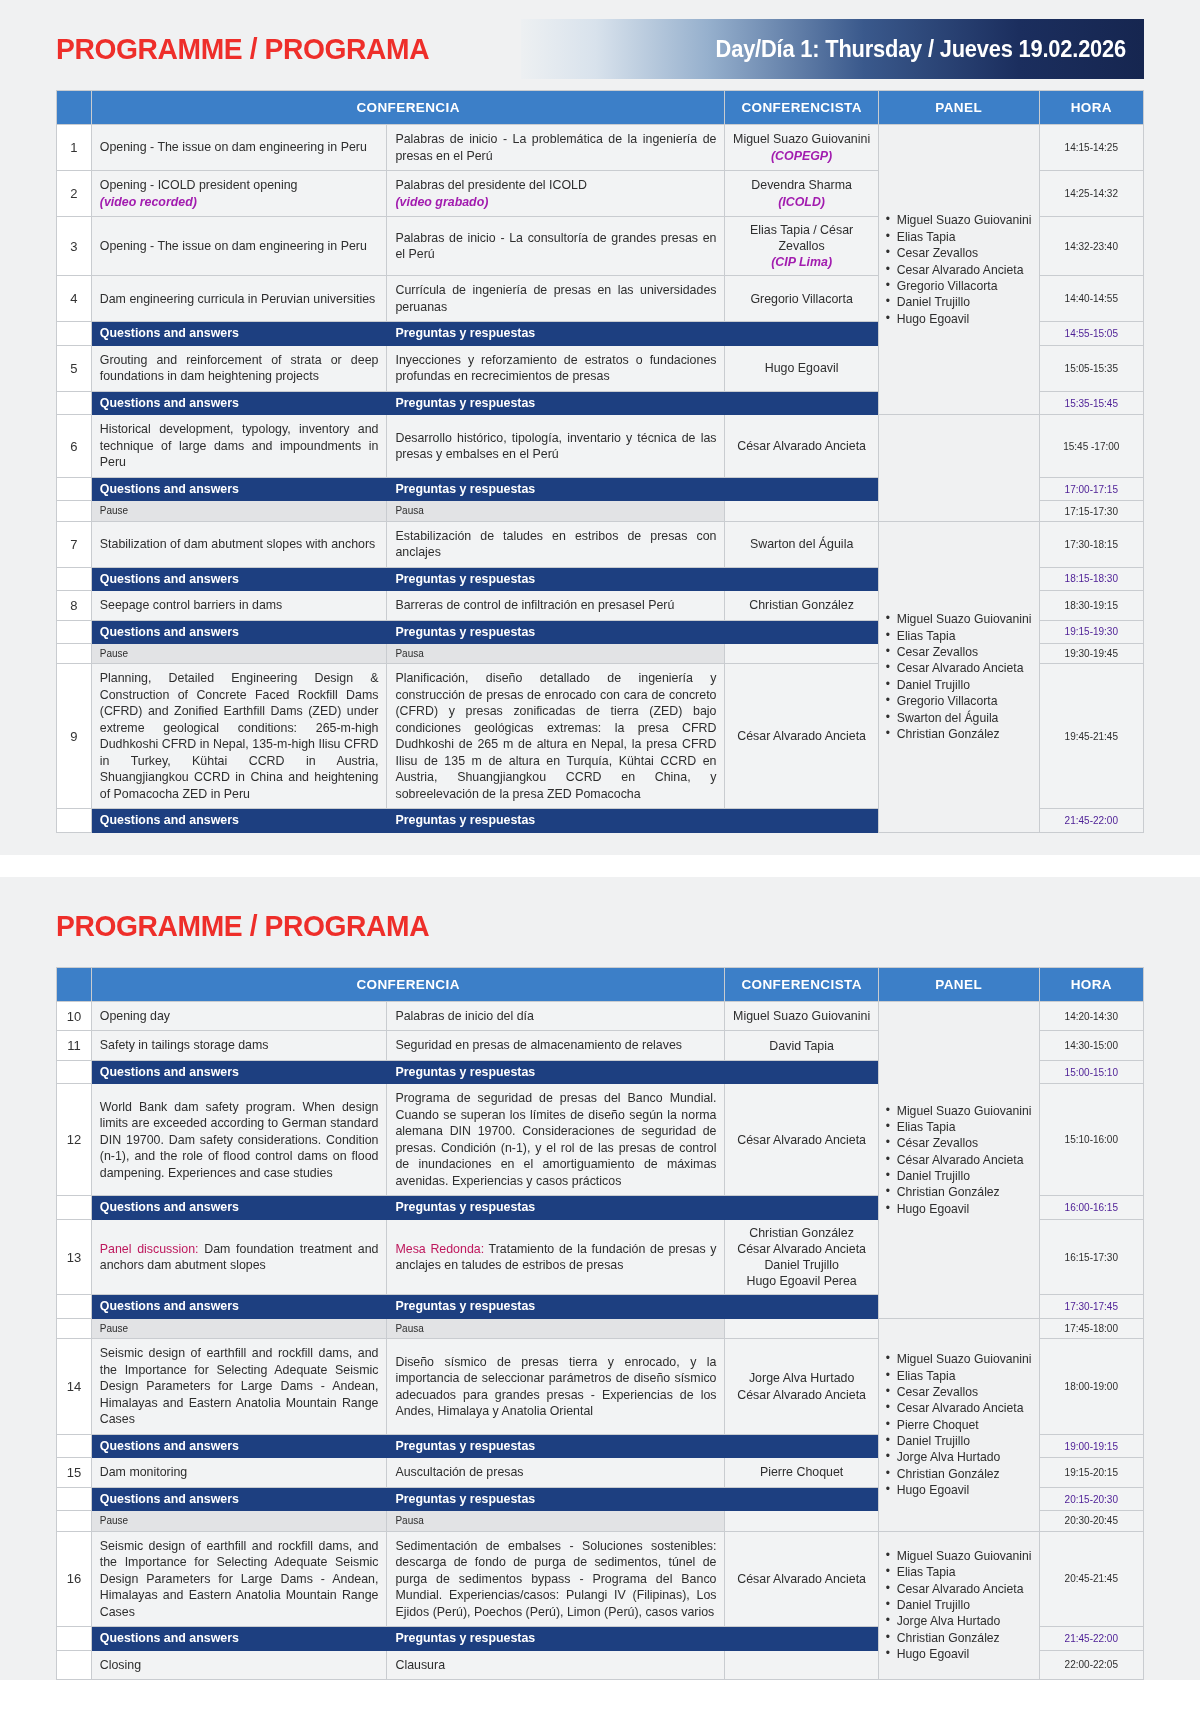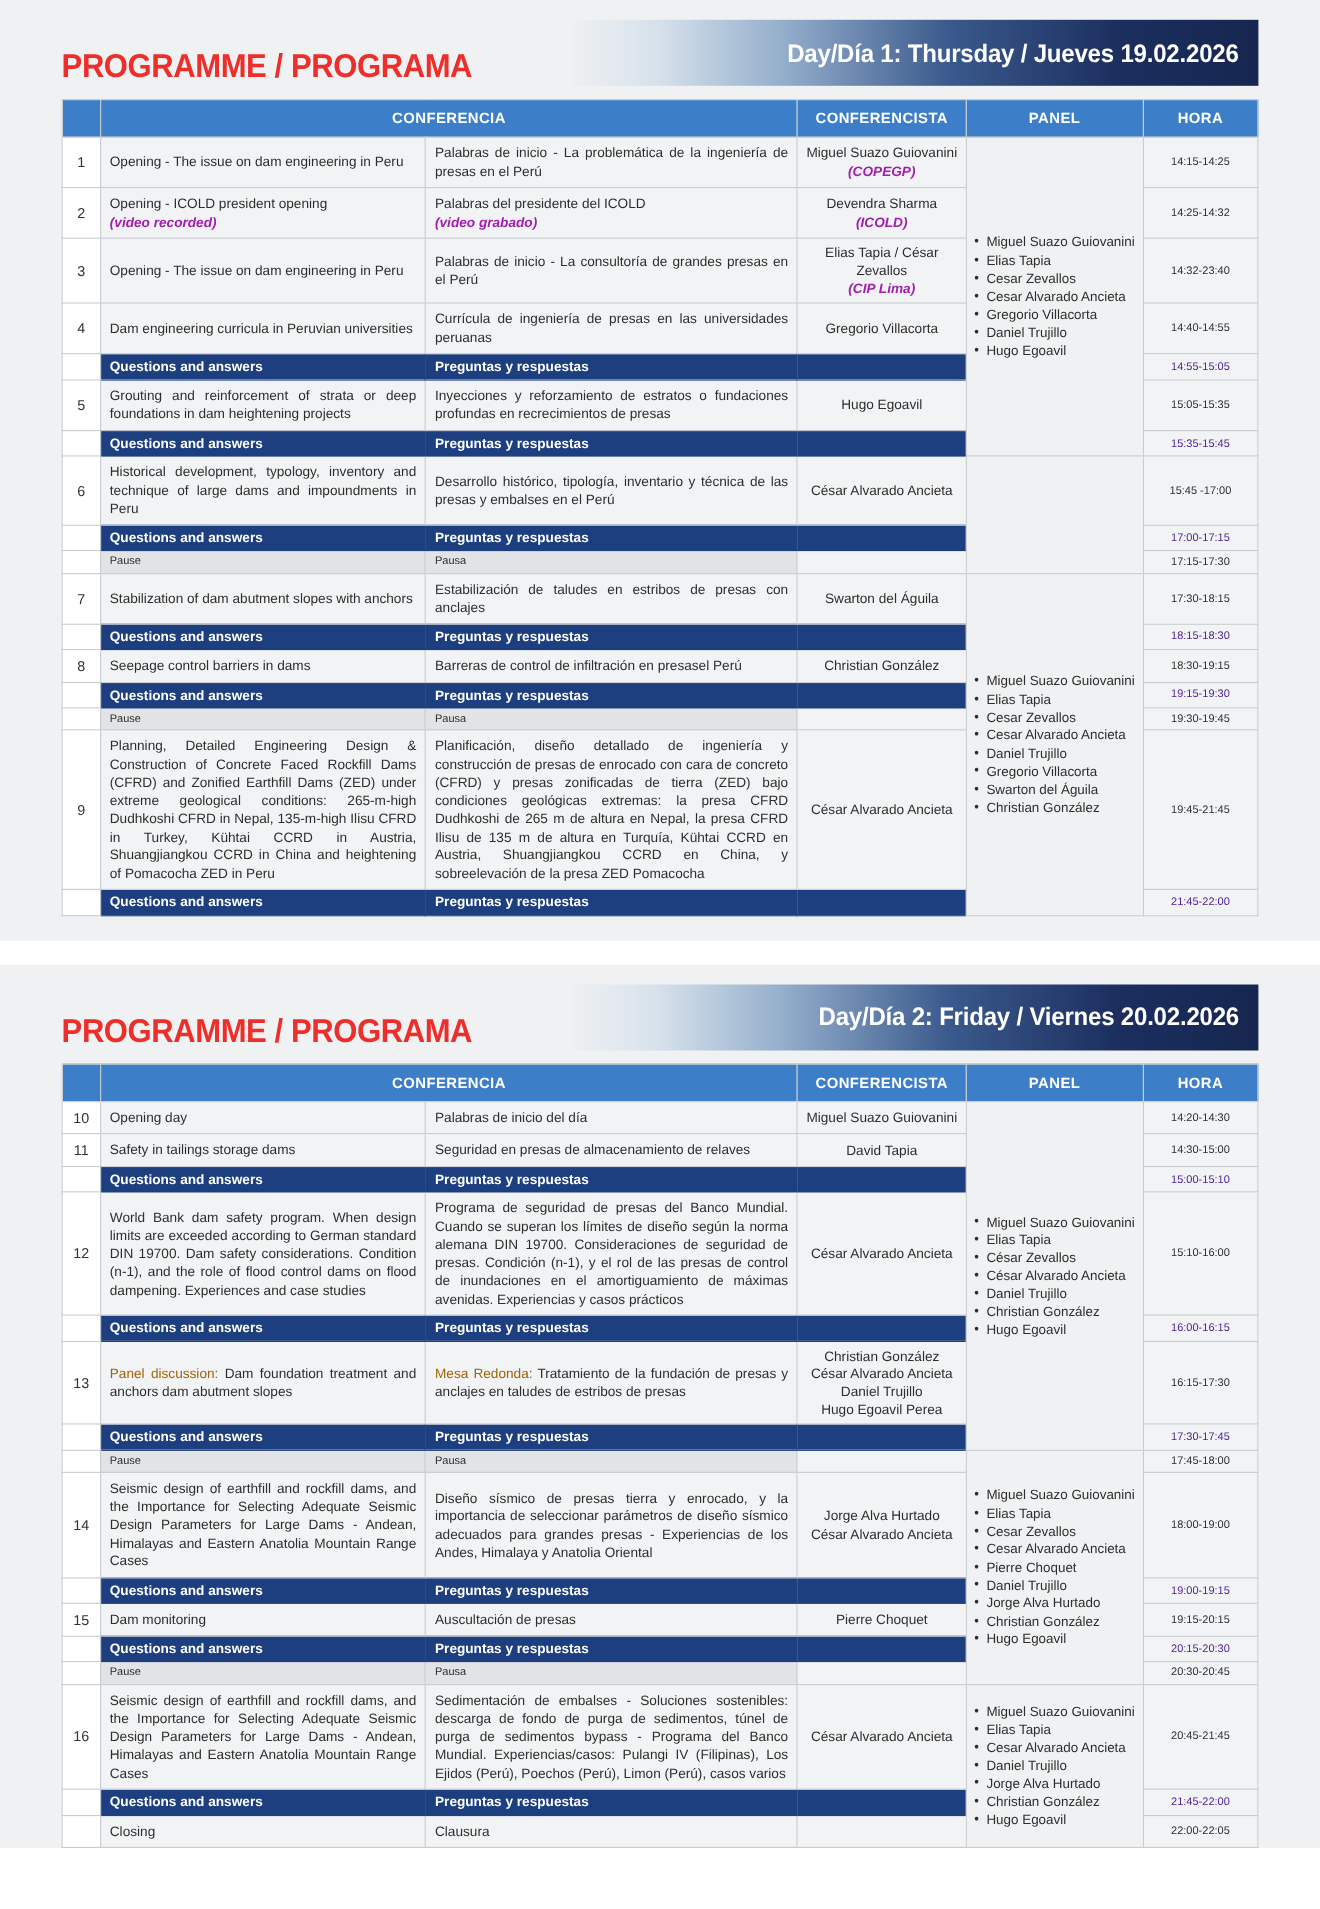--- a/index.html
+++ b/index.html
@@ -13,21 +13,21 @@
   .page { width:1200px; height:1735px; position:relative; overflow:hidden; background:#ffffff; }
 
   
   .panel { position:relative; background:#f0f1f2; }
   .panel-1 { padding:0 0 22px 0; }
   .panel-gap { height:22px; background:#ffffff; }
   .panel-2 { padding:0 0 10px 0; }
 
   
   .prog-head {
-    display:flex; align-items:flex-end;
+    display:flex; align-items:center;
     height:78px; padding-left:56px; padding-top:20px;
   }
   .prog-title {
     color:#ee2e2a;
     font-weight:bold;
     font-size:30px;
     letter-spacing:-0.4px;
     white-space:nowrap;
     font-stretch:condensed;
     transform:scaleX(0.94);
@@ -129,21 +129,21 @@
   }
   tr.qa td.idx { background:#ffffff; color:#333; border-color:#c9ccd0; }
   tr.qa td.idx.empty { background:#ffffff; }
   tr.qa td.hora { background:#f2f3f4; color:#4c1d95; border-color:#c9ccd0; }
 
   
   tr.pause td.en, tr.pause td.es { background:#e2e3e5; padding:3px 8px; font-size:10px; }
   tr.pause td.spk, tr.pause td.hora { background:#f2f3f4; }
 
   .it { font-style:italic; font-weight:bold; color:#a21caf; }
-  .lead { color:#a16207; }
+  .lead { color:#be185d; }
 
   
   .footer {
     background:#ffffff;
     height:150px;
     display:flex; align-items:center; justify-content:center;
     gap:38px;
     padding-top:6px;
   }
 </style>
@@ -323,23 +323,20 @@
           </tr>
         </tbody>
     </table>
   </section>
 
   <div class="panel-gap"></div>
 
   <section class="panel panel-2">
     <div class="prog-head">
       <div class="prog-title">PROGRAMME / PROGRAMA</div>
-      <div class="day-band">
-        <span>Day/Día 2: Friday / Viernes 20.02.2026</span>
-      </div>
     </div>
     <table class="sched">
       <colgroup>
         <col class="c-idx">
           <col class="c-en">
           <col class="c-es">
           <col class="c-spk">
           <col class="c-pan">
           <col class="c-hora">
       </colgroup>

